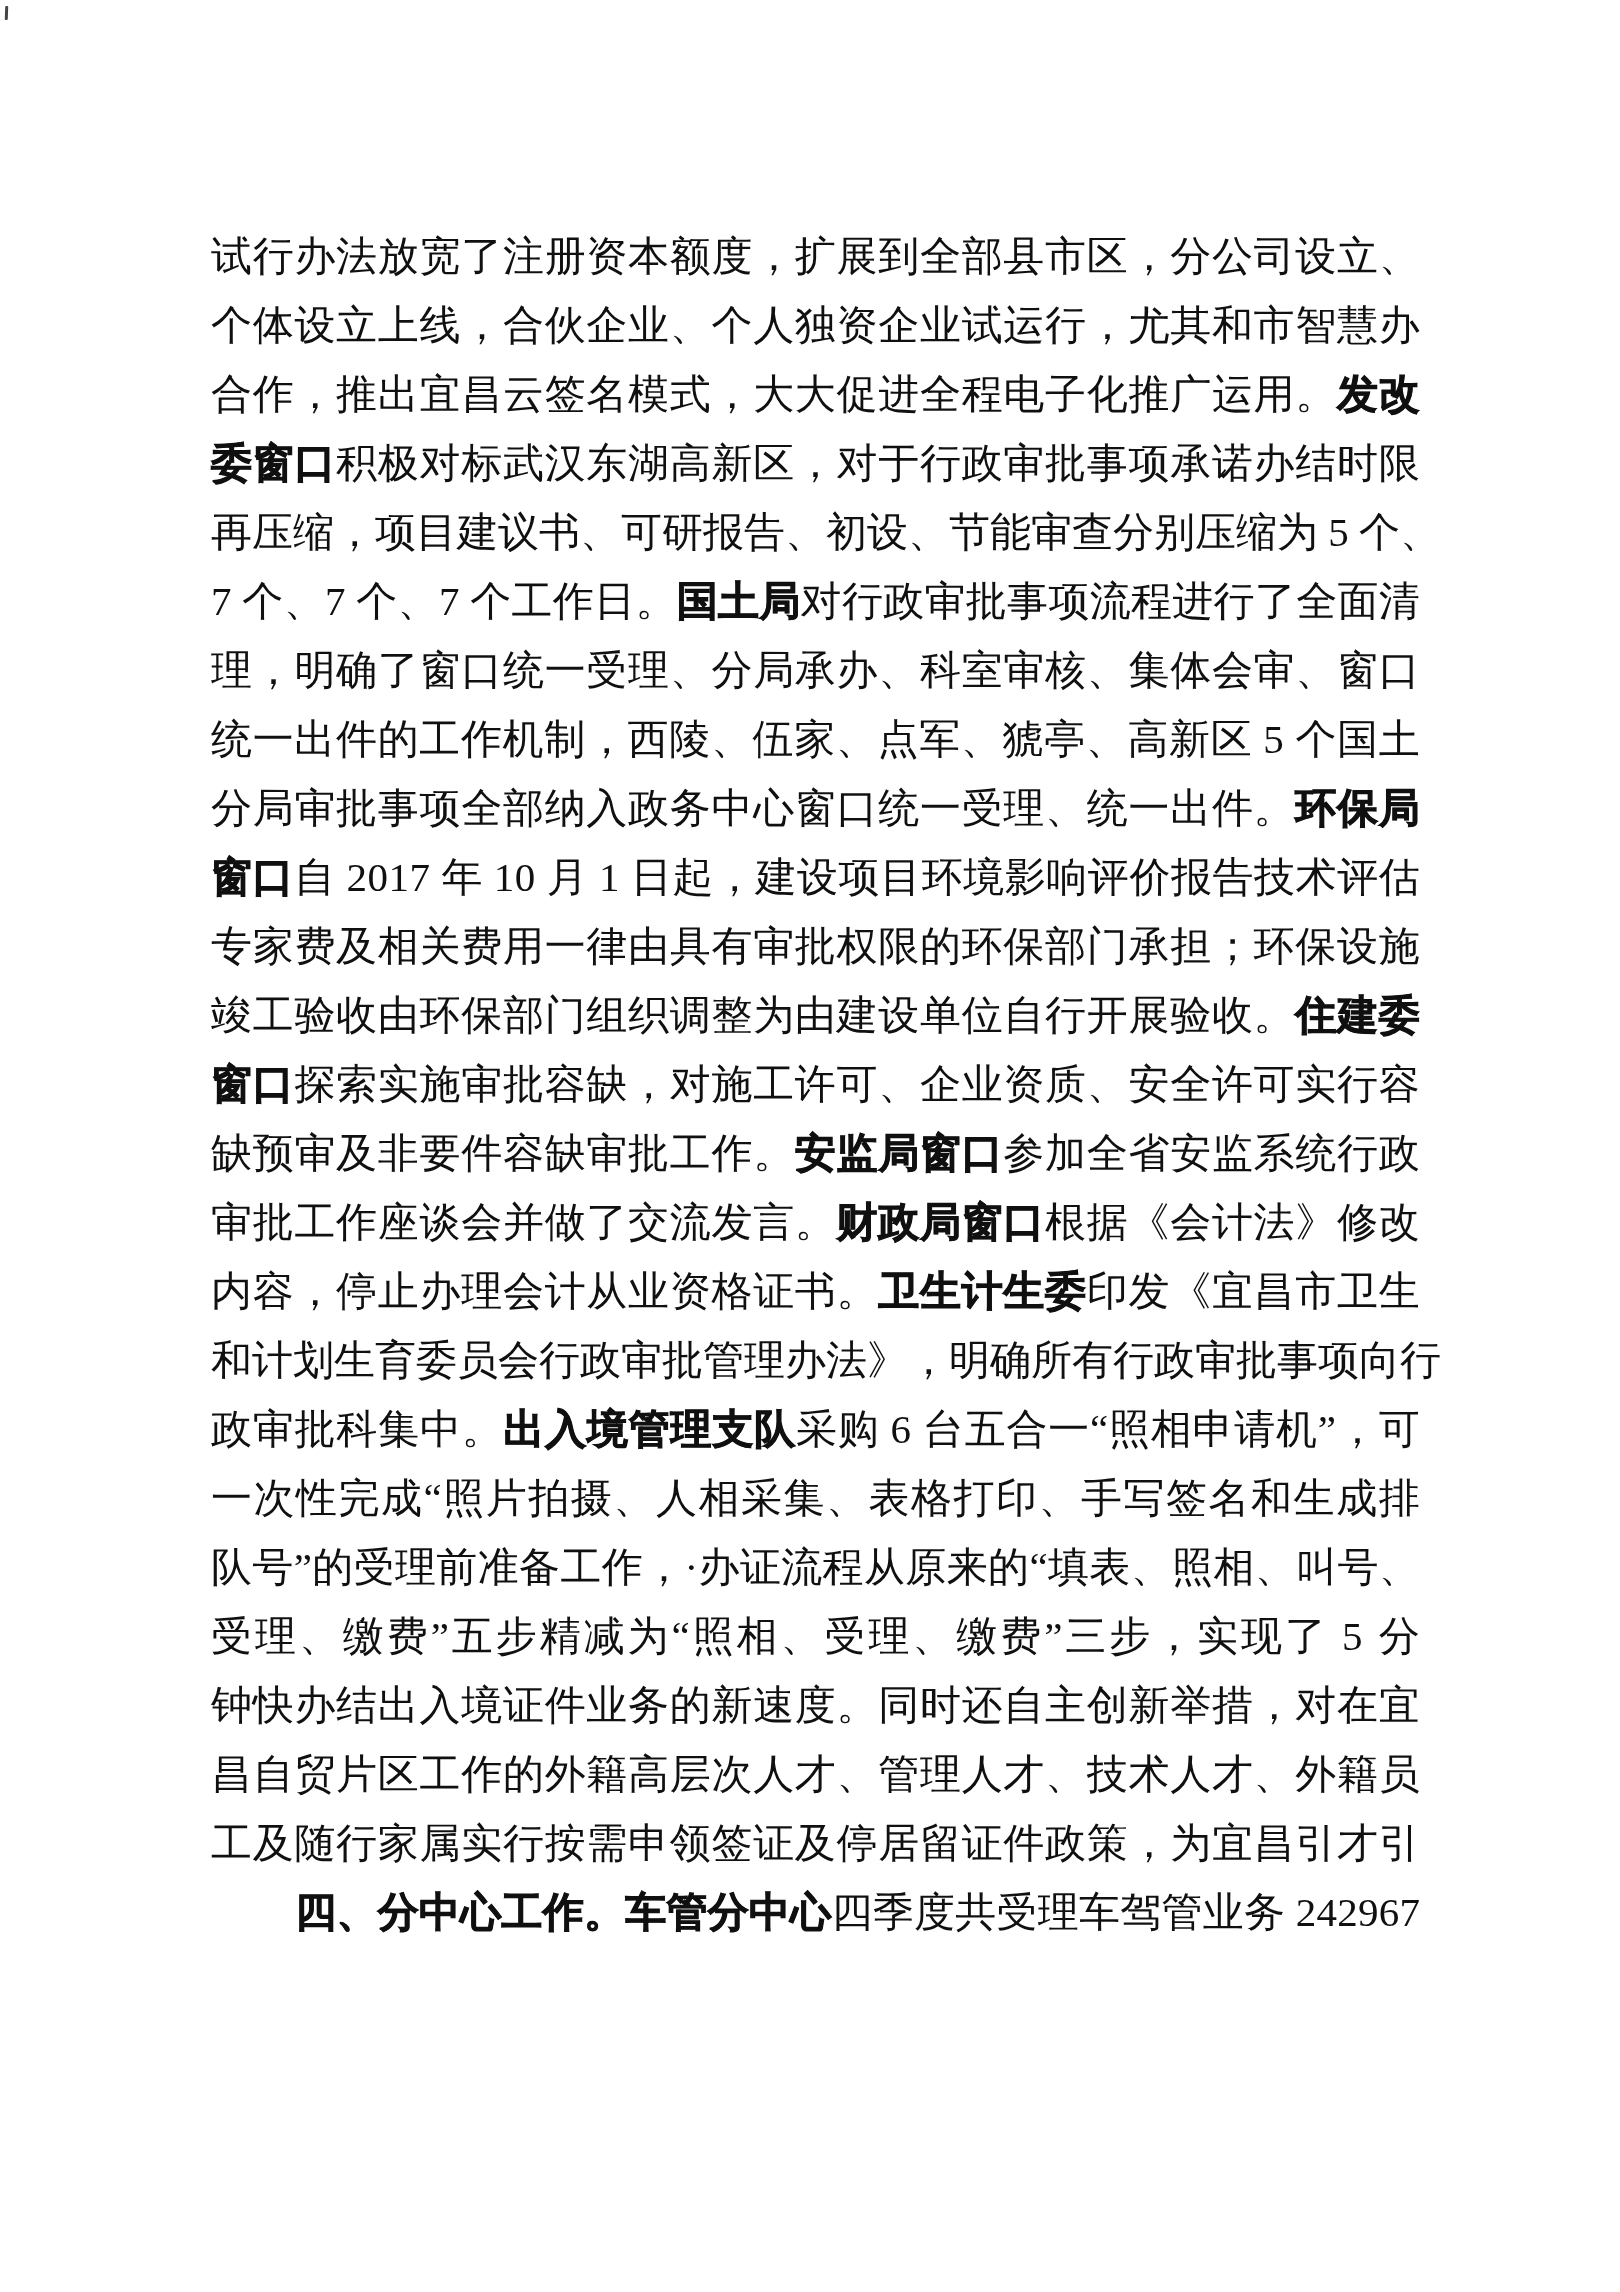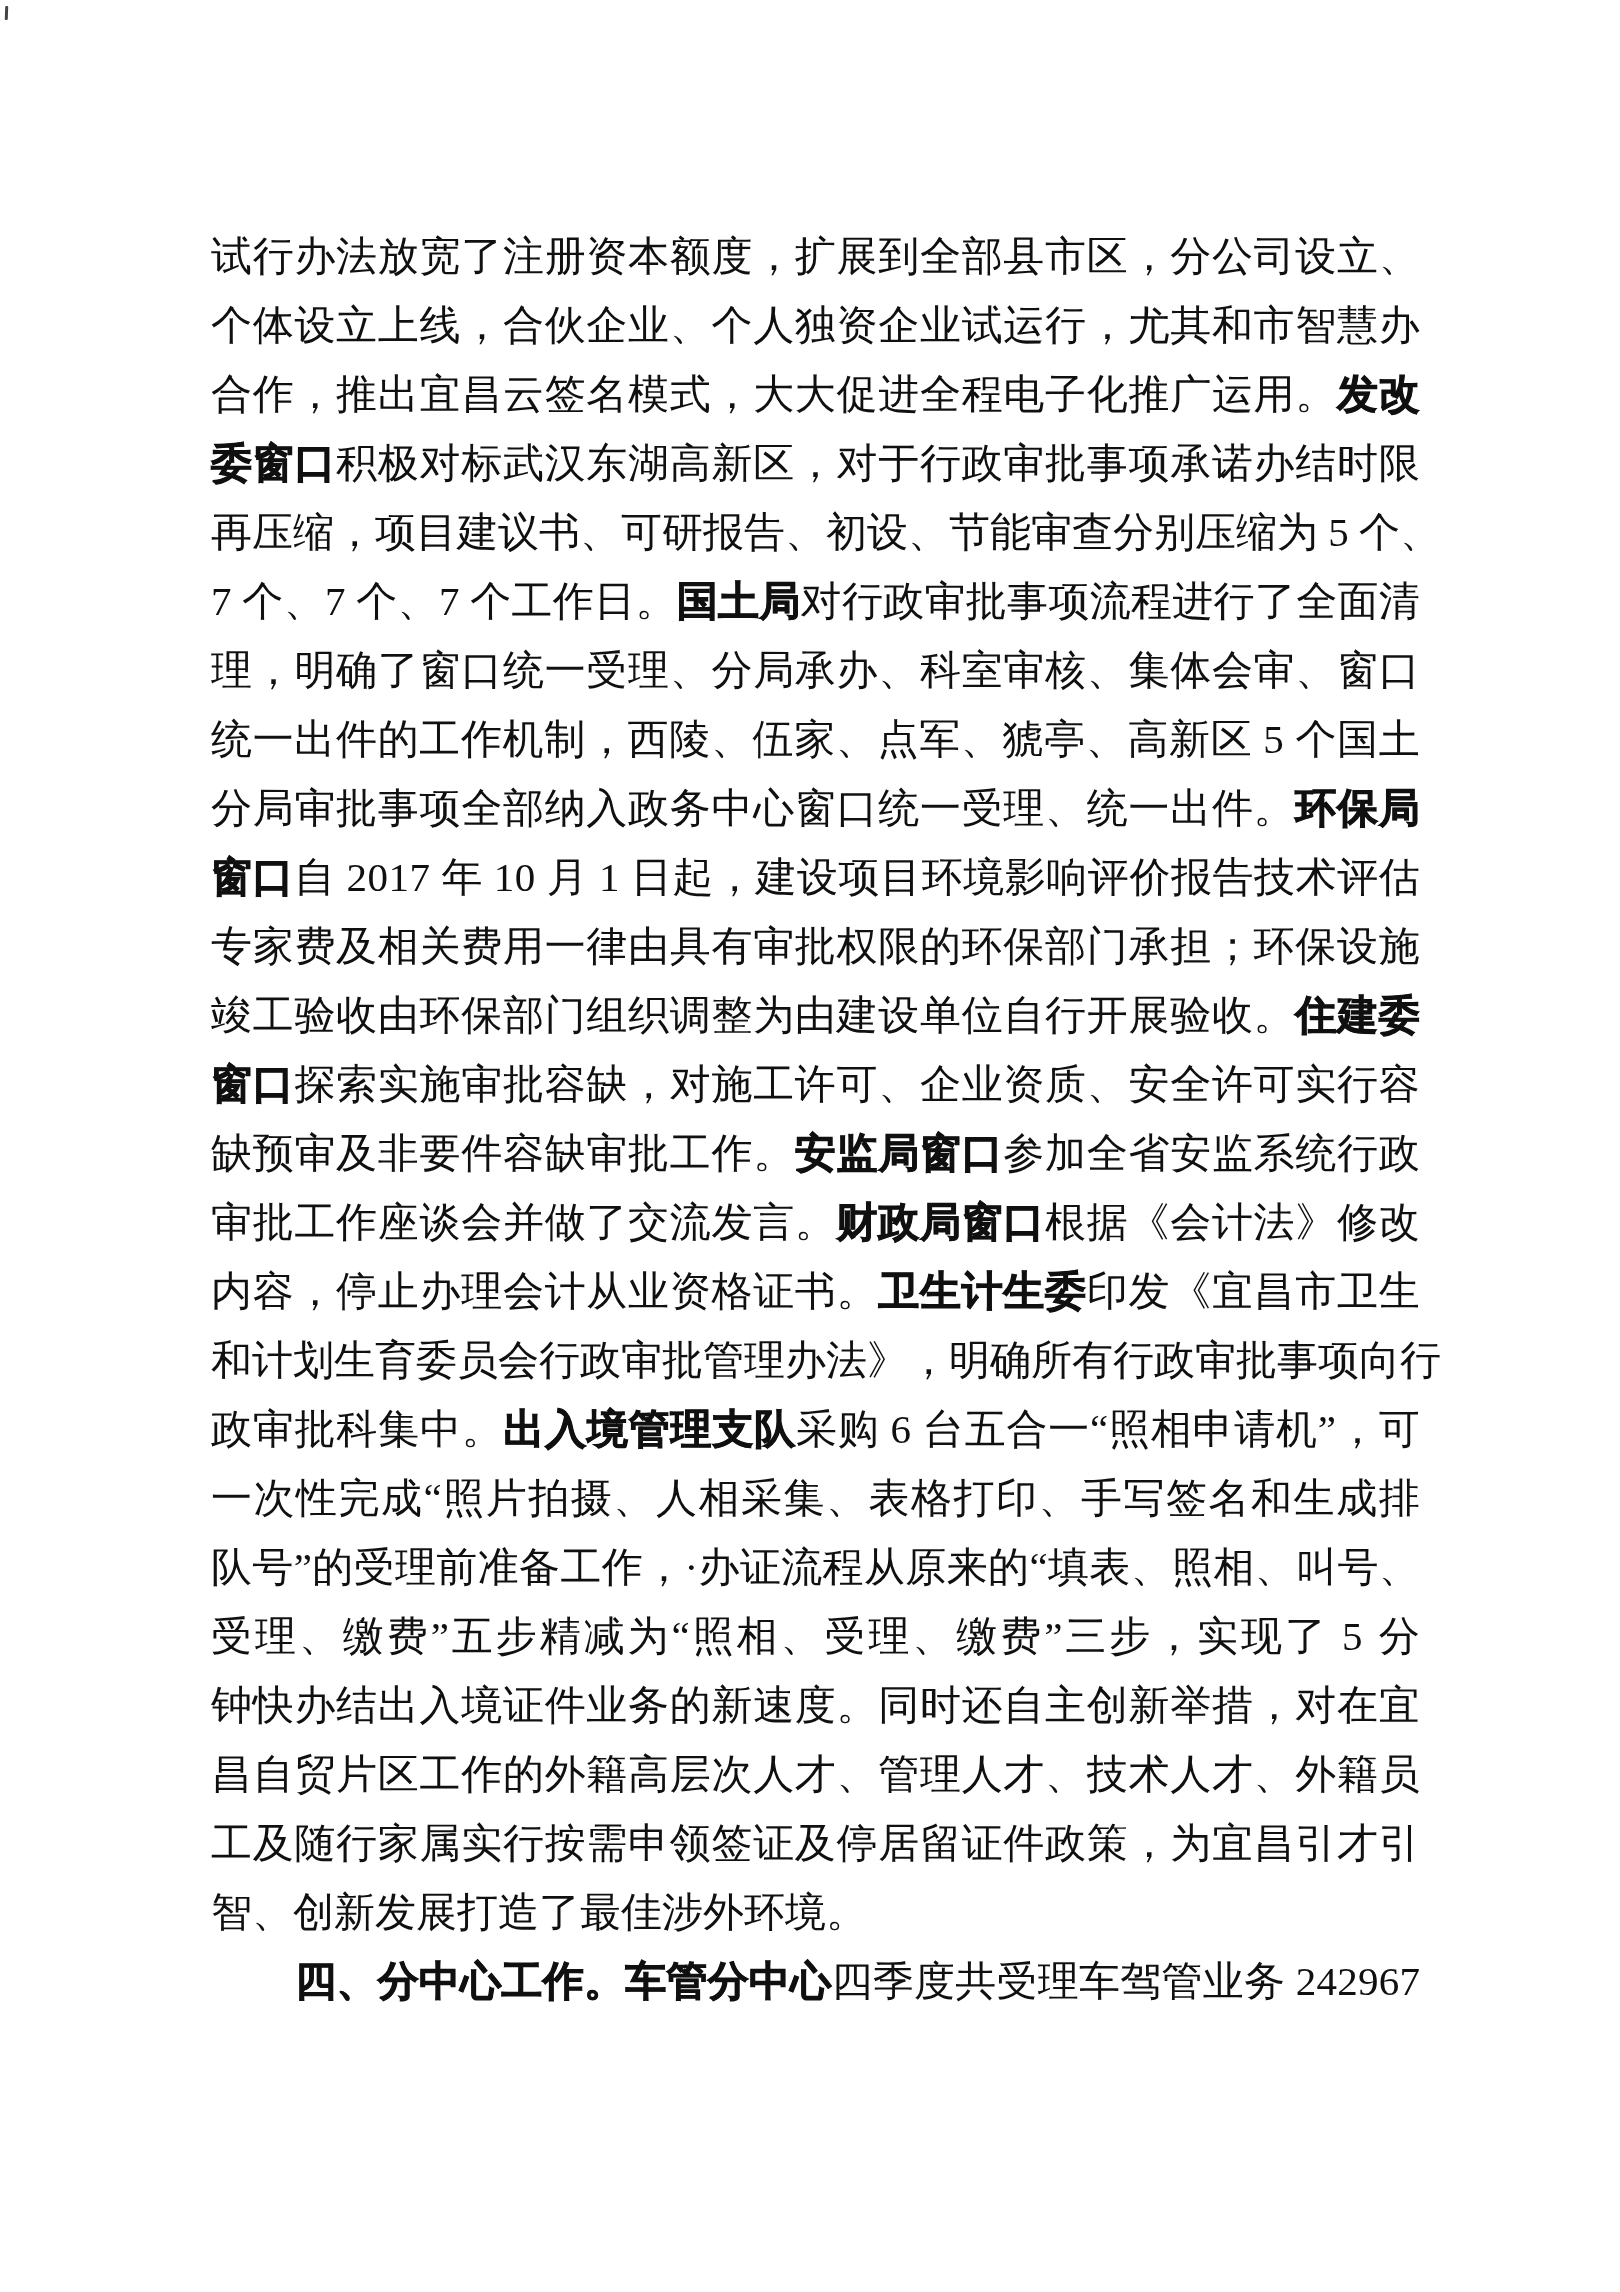--- a/index.html
+++ b/index.html
@@ -826,21 +826,20 @@
         <span class="ch">政</span>
         <span class="ch">策</span>
         <span class="ch">，</span>
         <span class="ch">为</span>
         <span class="ch">宜</span>
         <span class="ch">昌</span>
         <span class="ch">引</span>
         <span class="ch">才</span>
         <span class="ch">引</span>
       </div>
-      <div class="line"><span class="">智、创新发展打造了最佳涉外环境。</span></div>
       <div class="line j">
         <span class="indent-spacer"></span>
         <span class="ch b">四</span>
         <span class="ch b">、</span>
         <span class="ch b">分</span>
         <span class="ch b">中</span>
         <span class="ch b">心</span>
         <span class="ch b">工</span>
         <span class="ch b">作</span>
         <span class="ch b">。</span>

